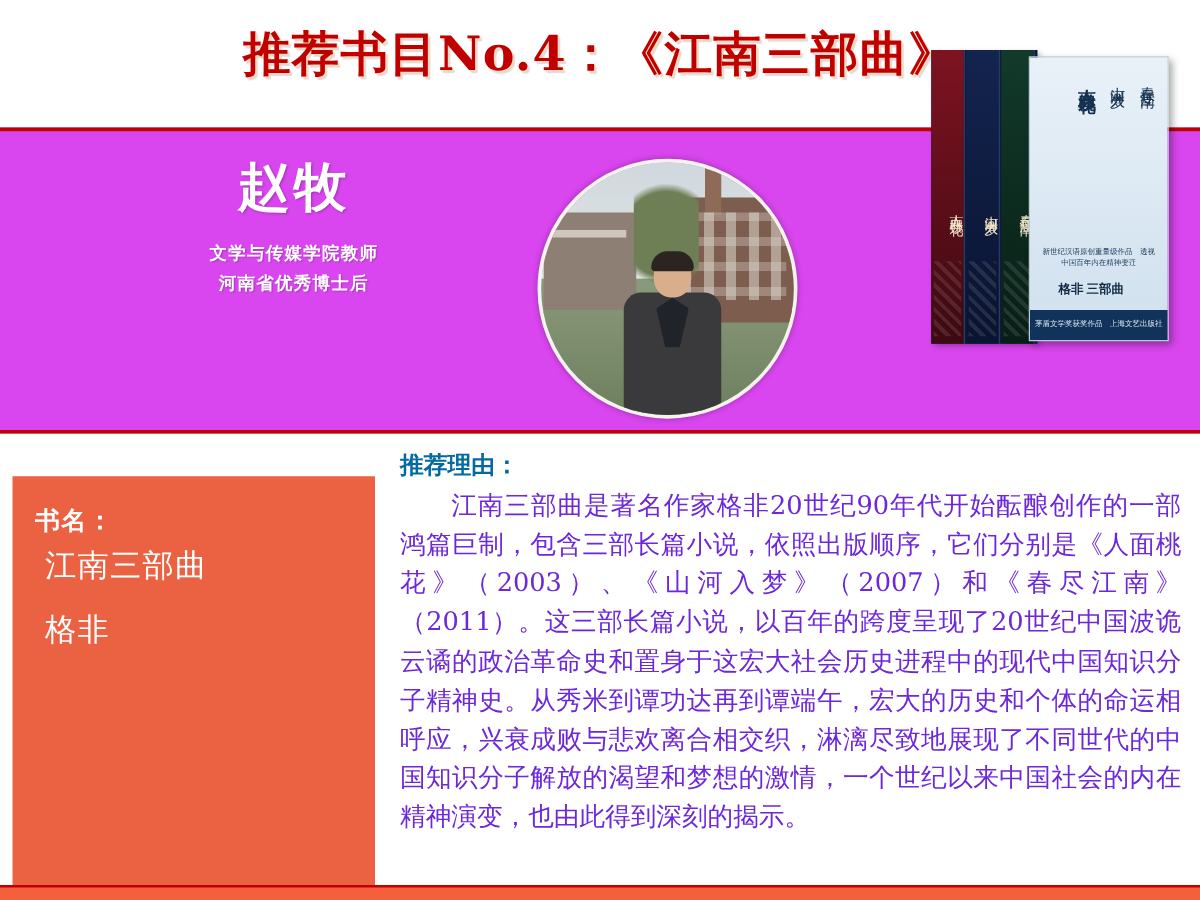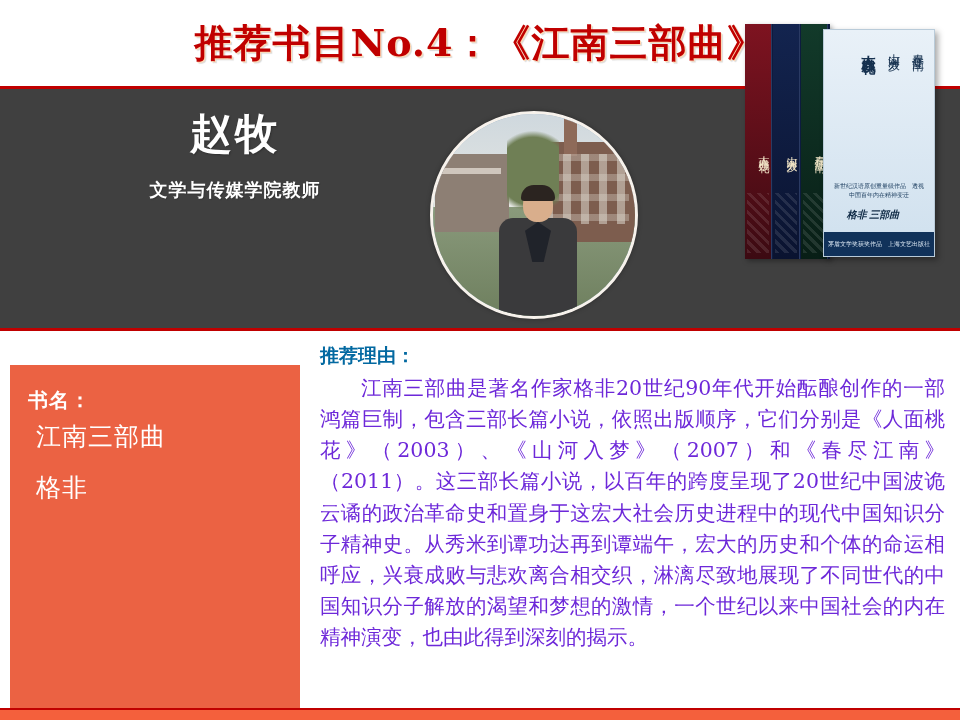--- a/index.html
+++ b/index.html
@@ -30,25 +30,26 @@
     letter-spacing: 1px;
     color: #C00000;
     text-shadow: 1px 1px 0 #ffd9b3, 2px 2px 1px rgba(0,0,0,0.15);
     white-space: nowrap;
   }
 
   
   .banner {
     position: relative;
     height: 245px;
-    background: #404040;
+    background: #d946ef;
     border-top: 3px solid #C00000;
     border-bottom: 3px solid #C00000;
     box-sizing: border-box;
     overflow: visible;
+    margin-top: 16px;
   }
   .banner-left {
     position: absolute;
     left: 70px;
     top: 22px;
     width: 330px;
     text-align: center;
     color: #ffffff;
   }
   .author-name {
@@ -56,21 +57,21 @@
     font-weight: bold;
     font-size: 42px;
     line-height: 1.1;
     margin-bottom: 18px;
     letter-spacing: 3px;
     text-shadow: 1px 1px 2px rgba(0,0,0,0.25);
   }
   .author-role {
     font-family: Liberation Sans, sans-serif;
     font-weight: bold;
-    font-size: 18px;
+    font-size: 14px;
     line-height: 1.7;
     letter-spacing: 1px;
     text-shadow: 1px 1px 1px rgba(0,0,0,0.2);
   }
 
   
   .photo-circle {
     position: absolute;
     left: 430px;
     top: 22px;
@@ -216,21 +217,20 @@
     color: #1b3c5e;
     text-align: center;
   }
   .cover-brand {
     position: absolute;
     left: 8px; right: 20px; bottom: 34px;
     text-align: center;
     font-size: 10px;
     font-weight: bold;
     color: #0f2a45;
-    font-style: italic;
   }
   .cover-foot {
     position: absolute;
     left: 0; right: 0; bottom: 0; height: 24px;
     background: #11325a;
     color: #dce8f3;
     font-size: 6px;
     line-height: 24px;
     text-align: center;
   }
@@ -302,20 +302,21 @@
 
 <div class="title-bar">
   <div class="title-text">推荐书目No.4：《江南三部曲》</div>
 </div>
 
 <div class="banner">
 
   <div class="banner-left">
     <div class="author-name">赵牧</div>
     <div class="author-role">文学与传媒学院教师</div>
+    <div class="author-role">河南省优秀博士后</div>
   </div>
 
   <div class="photo-circle">
     <div class="photo-sky"></div>
     <div class="photo-ground"></div>
     <div class="photo-bld-left"></div>
     <div class="photo-bld-right"></div>
     <div class="photo-chimney"></div>
     <div class="photo-windows"></div>
     <div class="photo-tree"></div>

